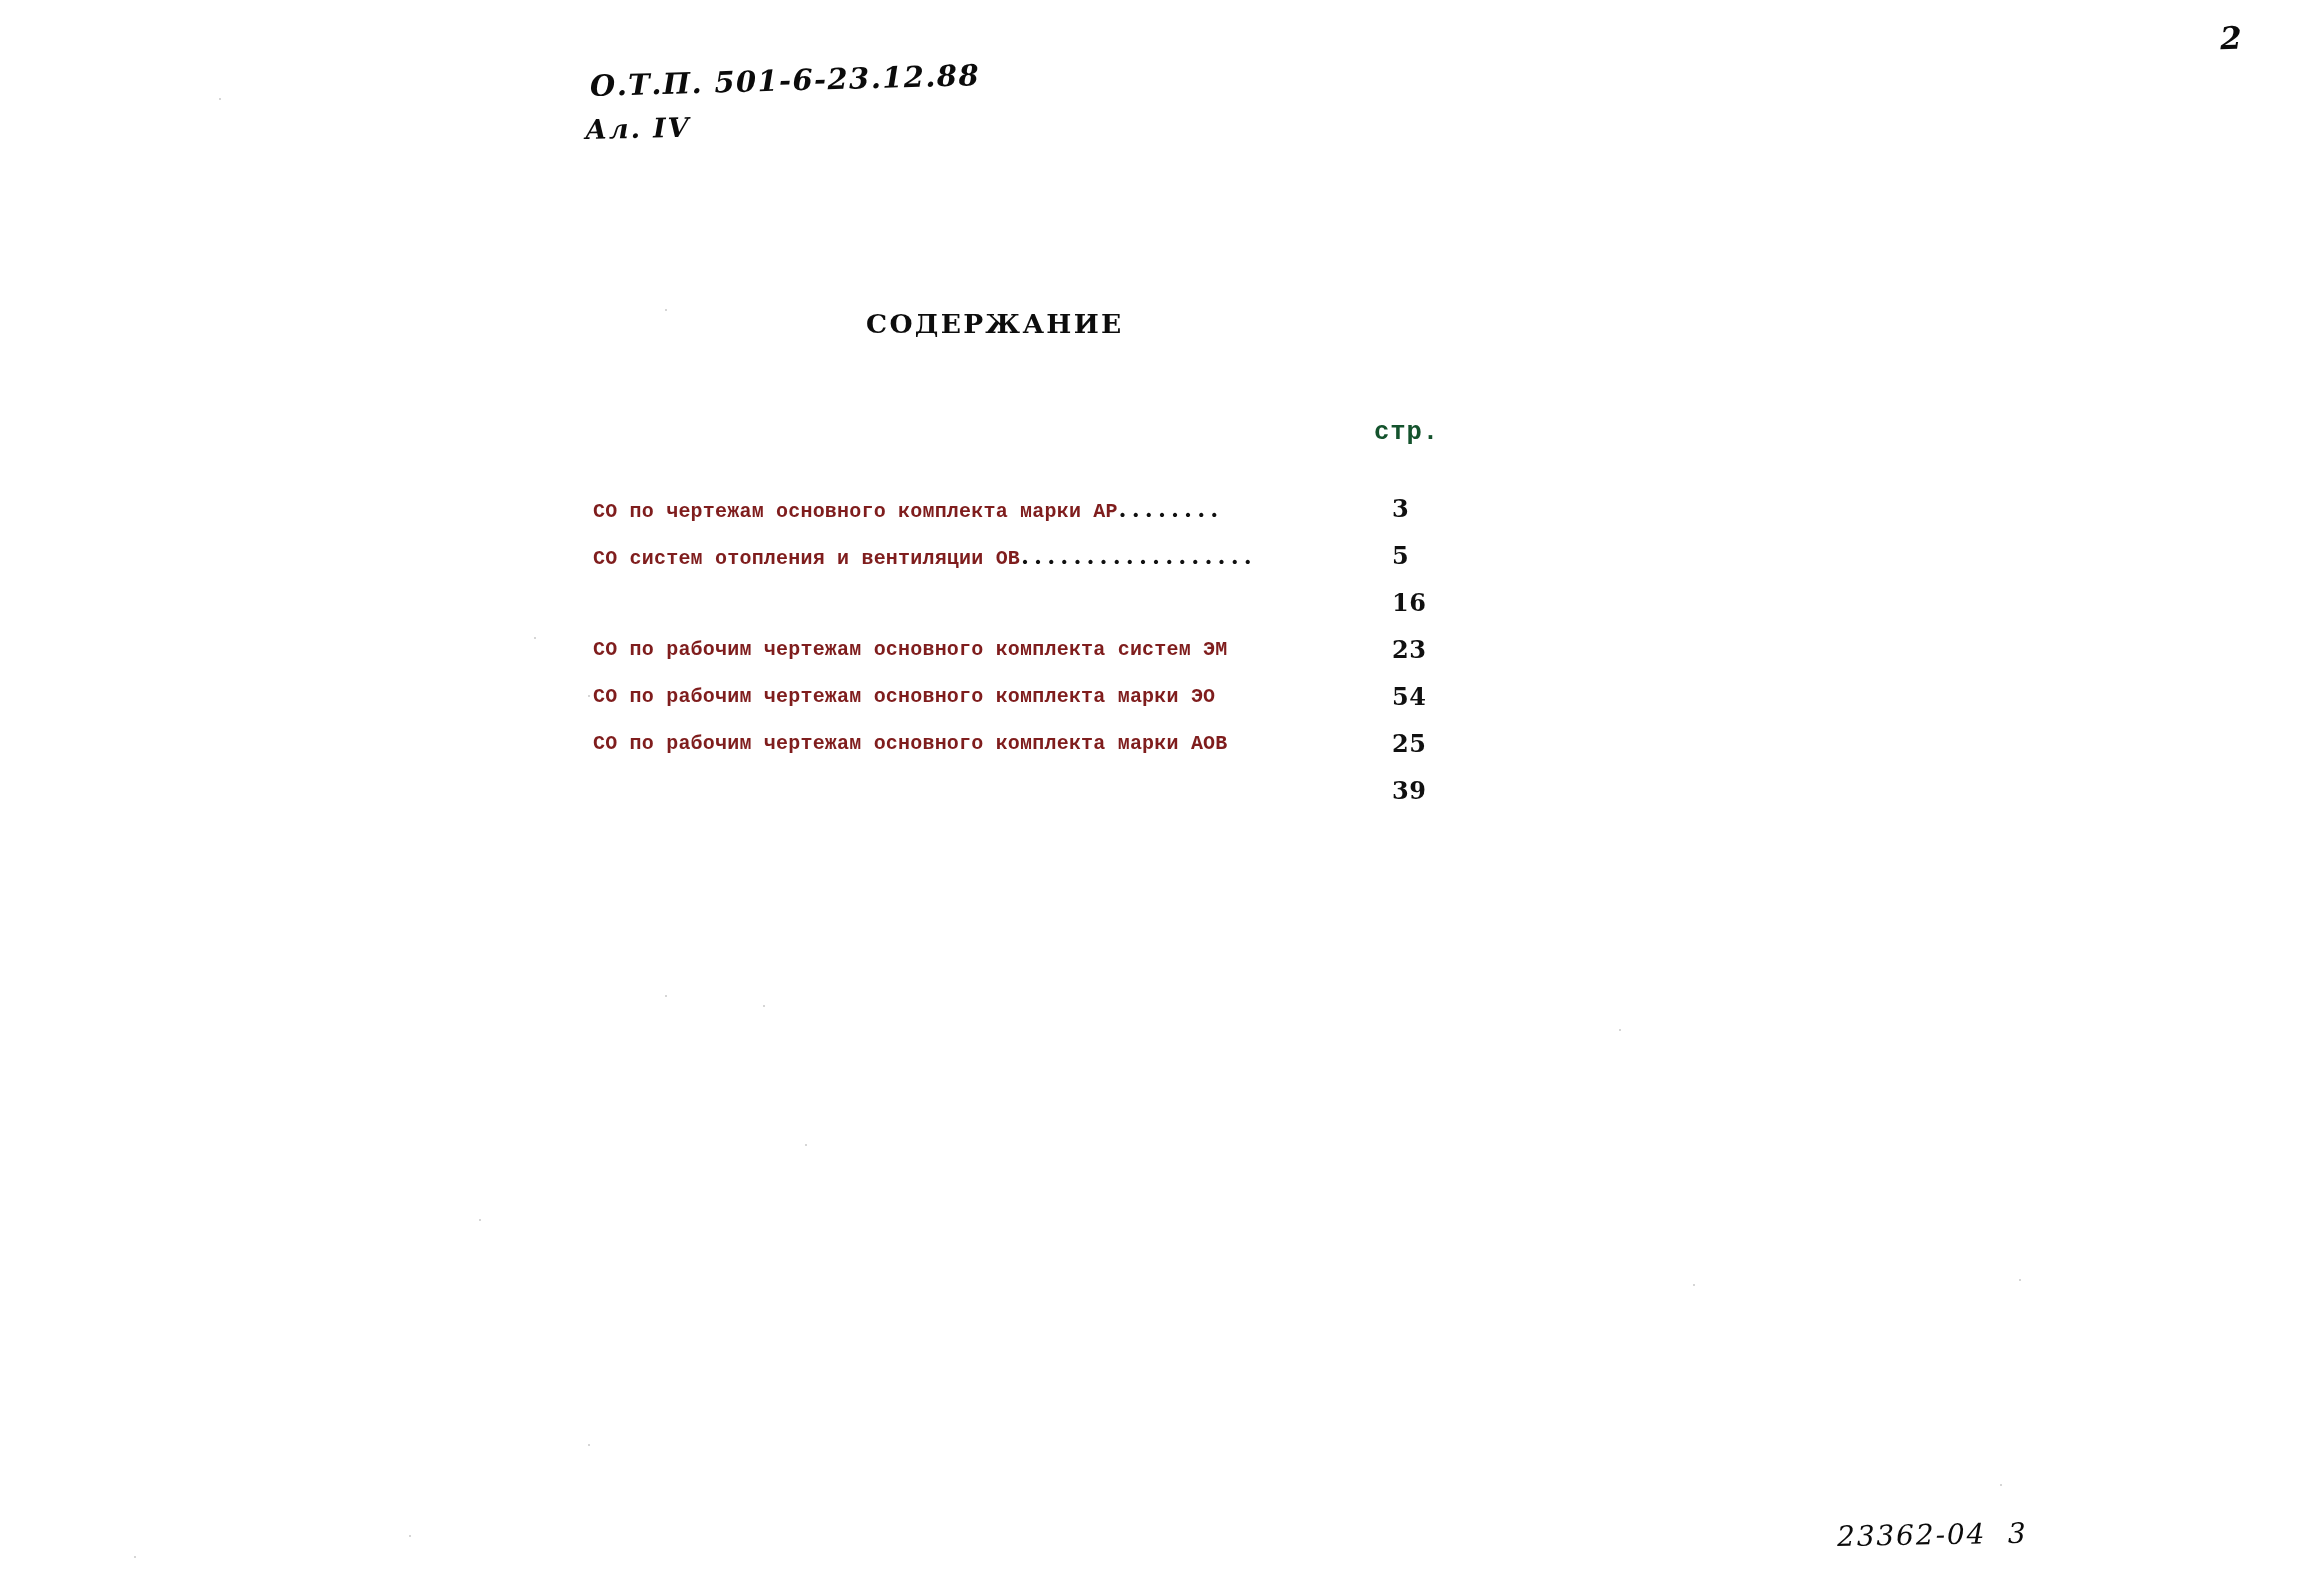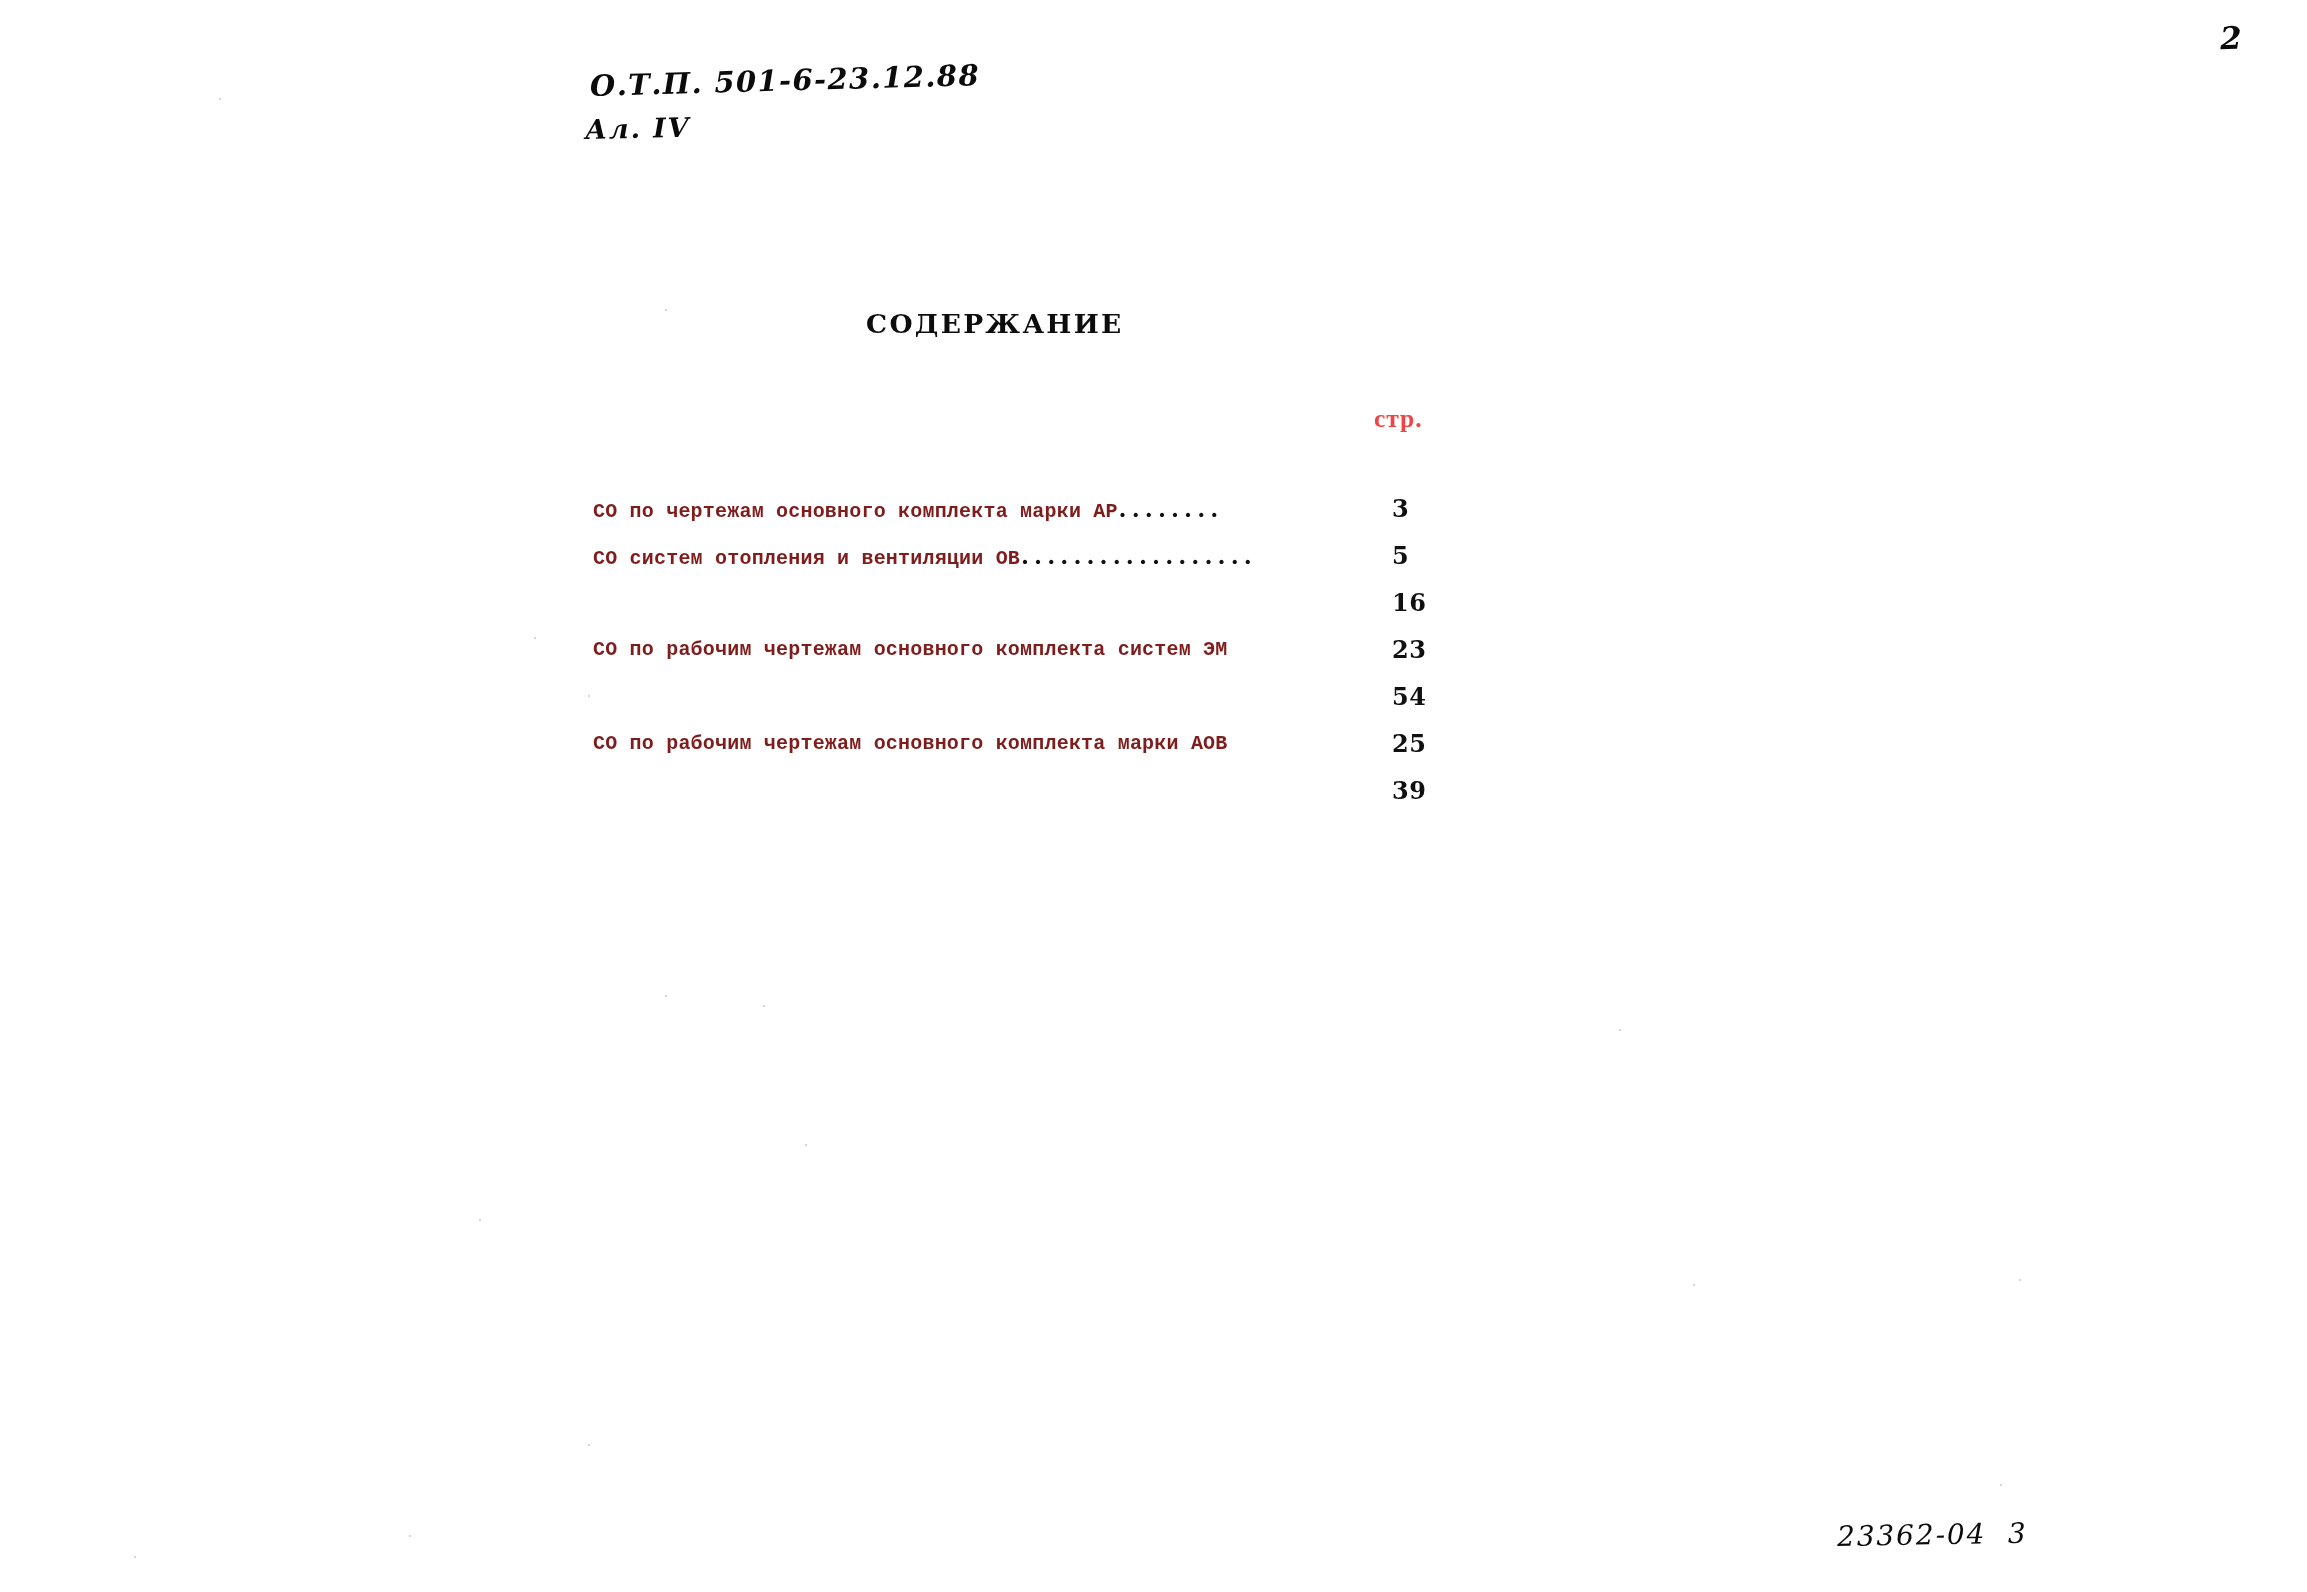--- a/index.html
+++ b/index.html
@@ -85,26 +85,26 @@
     font-size: 26.5px;
     letter-spacing: 2.3px;
     color: #0d0d0d;
     white-space: pre;
     margin-top: 20px;
   }
 
   #pages-column-header {
     position: absolute;
     left: 1374px;
-    top: 404px;
-    font-family: Liberation Serif, serif;
+    top: 418px;
+    font-family: Liberation Mono, monospace;
     font-weight: 700;
     font-size: 25.6px;
     letter-spacing: 0.9px;
-    color: #ef4444;
+    color: #14532d;
     white-space: pre;
   }
 
   #toc-list {
     position: absolute;
     left: 593px;
     top: 485px;
     width: 977px;
   }
 
@@ -167,21 +167,21 @@
 
   <div id="toc-title">СОДЕРЖАНИЕ</div>
 
   <div id="pages-column-header">стр.</div>
 
   <div id="toc-list">
       <div class="toc-row"><span class="toc-label">СО по чертежам основного комплекта марки АР</span><span class="toc-dots">........</span><span class="toc-page">3</span></div>
       <div class="toc-row"><span class="toc-label">СО систем отопления и вентиляции ОВ</span><span class="toc-dots">..................</span><span class="toc-page">5</span></div>
       <div class="toc-row"><span class="toc-page">16</span></div>
       <div class="toc-row"><span class="toc-label">СО по рабочим чертежам основного комплекта систем ЭМ</span><span class="toc-page">23</span></div>
-      <div class="toc-row"><span class="toc-page">54</span></div>
+      <div class="toc-row"><span class="toc-label">СО по рабочим чертежам основного комплекта марки ЭО</span><span class="toc-page">54</span></div>
       <div class="toc-row"><span class="toc-label">СО по рабочим чертежам основного комплекта марки АОВ</span><span class="toc-page">25</span></div>
       <div class="toc-row"><span class="toc-page">39</span></div>
     </div>
 
   <div id="archive-stamp">23362-04  3</div>
 
   <div class="speck" style="left:219px;  top:98px;"></div>
   <div class="speck" style="left:665px; top:309px;"></div>
   <div class="speck" style="left:534px; top:637px;"></div>
   <div class="speck" style="left:588px; top:695px;"></div>

